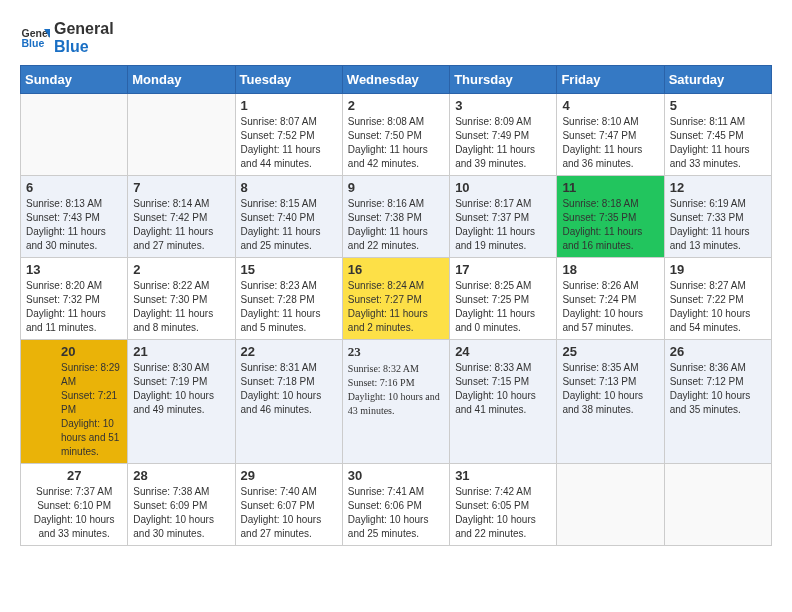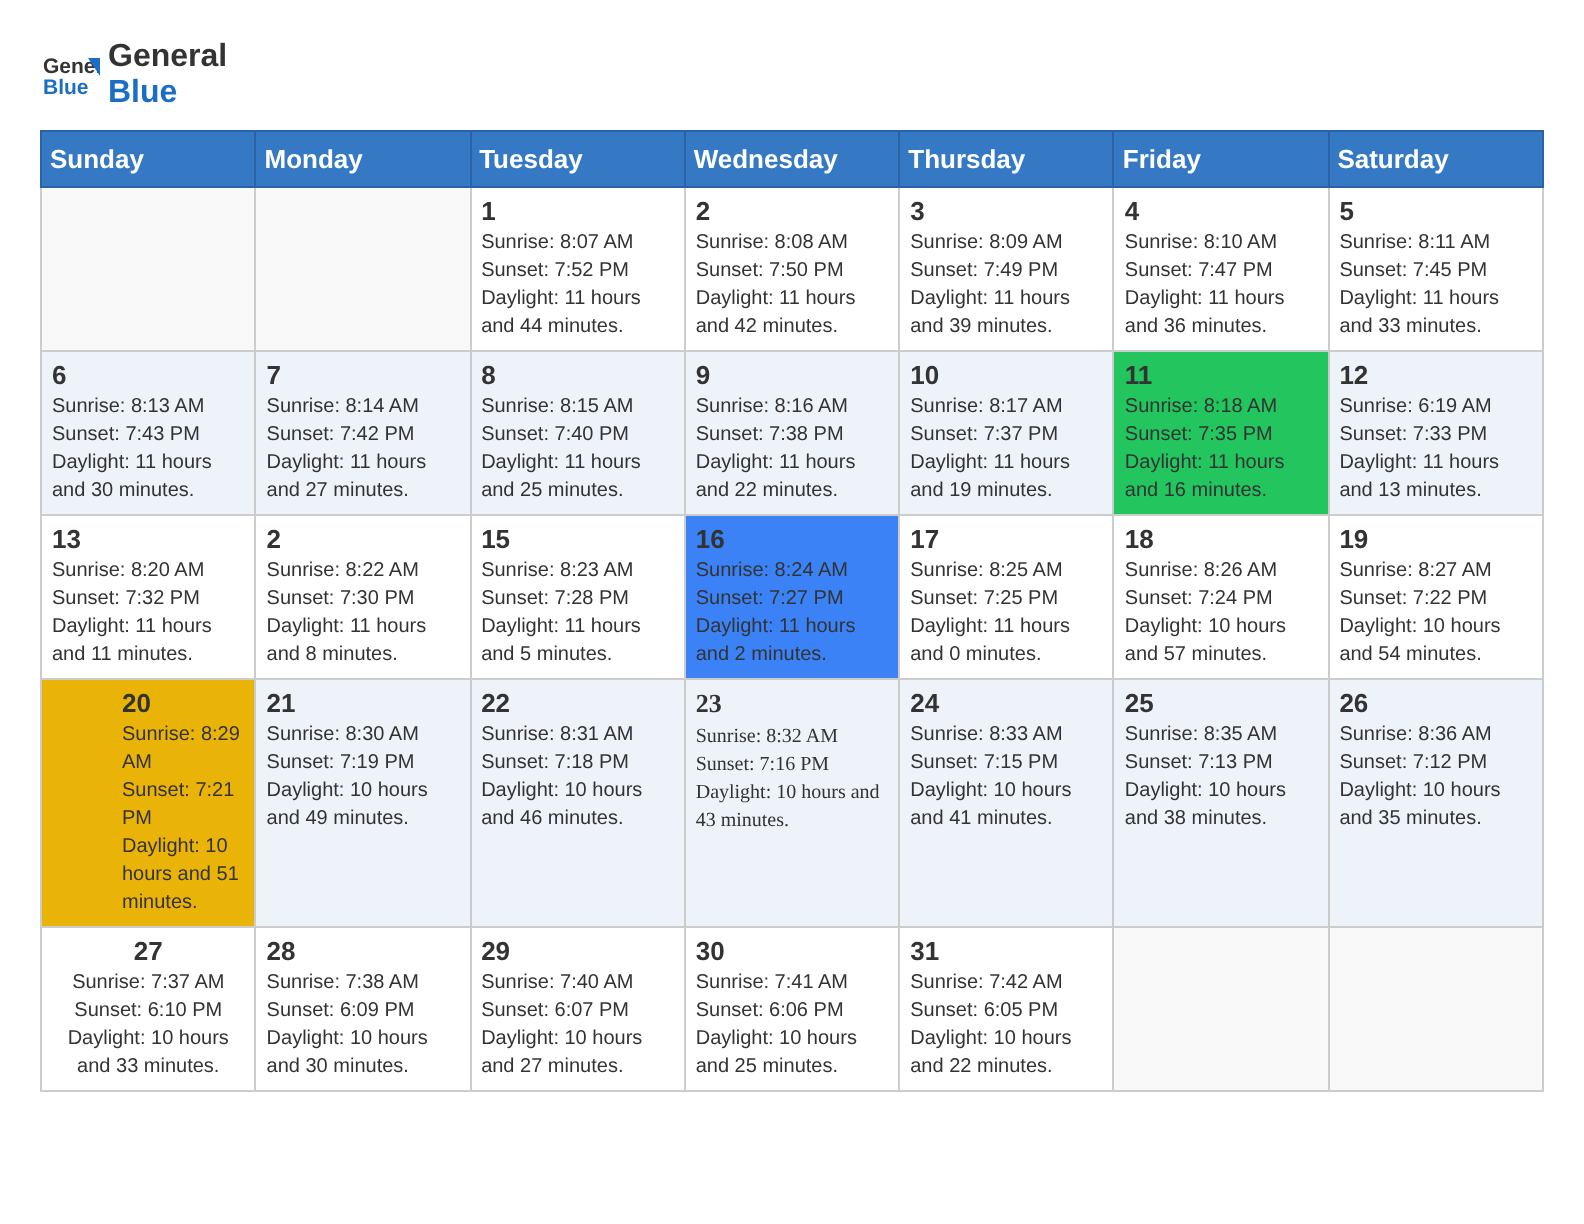--- a/index.html
+++ b/index.html
@@ -206,21 +206,21 @@
           <div class="day-info" style="white-space: pre-line;">Sunrise: 8:22 AM
 Sunset: 7:30 PM
 Daylight: 11 hours and 8 minutes.</div>
         </td>
         <td style="background: rgb(255, 255, 255);">
           <span class="day-num">15</span>
           <div class="day-info" style="white-space: pre-line;">Sunrise: 8:23 AM
 Sunset: 7:28 PM
 Daylight: 11 hours and 5 minutes.</div>
         </td>
-        <td style="background: #3b82f6;">
+        <td style="background: #fde047;">
           <span class="day-num">16</span>
           <div class="day-info" style="white-space: pre-line;">Sunrise: 8:24 AM
 Sunset: 7:27 PM
 Daylight: 11 hours and 2 minutes.</div>
         </td>
         <td style="background: rgb(255, 255, 255);">
           <span class="day-num">17</span>
           <div class="day-info" style="white-space: pre-line;">Sunrise: 8:25 AM
 Sunset: 7:25 PM
 Daylight: 11 hours and 0 minutes.</div>

